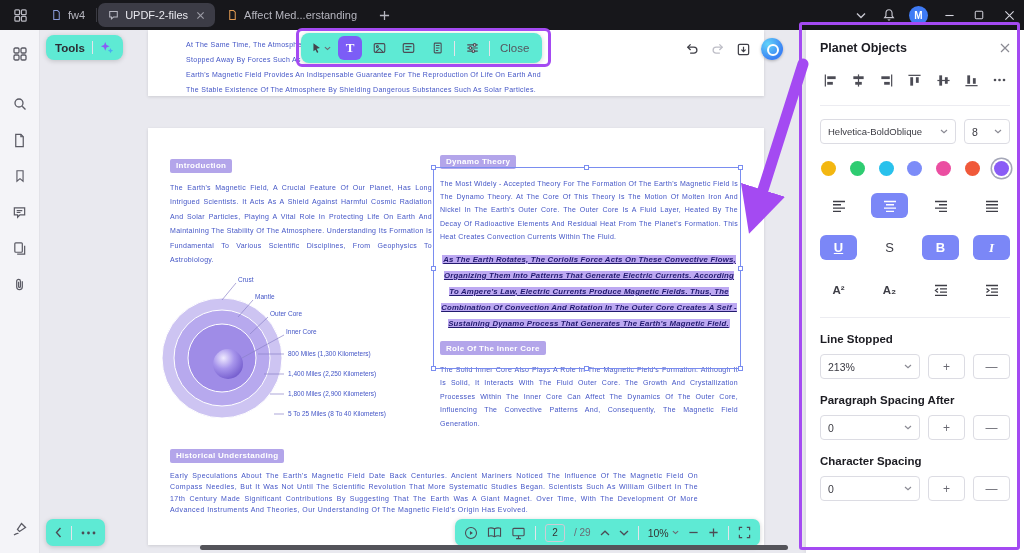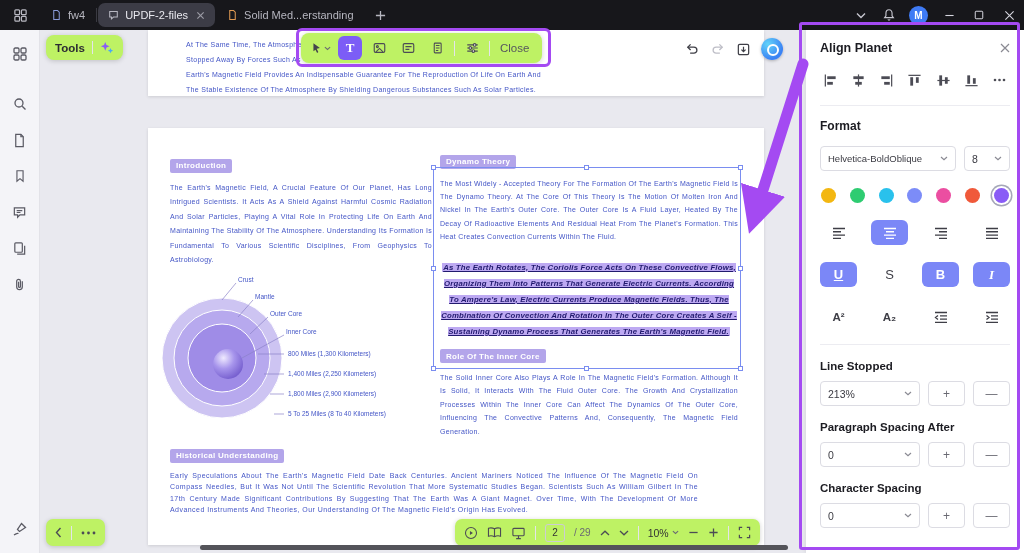--- a/index.html
+++ b/index.html
@@ -41,38 +41,38 @@
   .page2 { top:98px; height:417px; }
   .p1-lines { padding:7px 0 0 38px; }
   .p1-lines div { font-size:7px; line-height:15px; color:var(--doc-text); letter-spacing:.3px; white-space:nowrap; }
 
   .heading { display:inline-block; background:var(--hl); color:#fff; font-weight:bold; font-size:8px; padding:2.5px 6px; border-radius:2px; letter-spacing:.3px; }
   .body { font-size:7px; line-height:14.5px; color:var(--doc-text); letter-spacing:.3px; text-align:justify; }
   .col-left { position:absolute; left:22px; top:26px; width:262px; }
   .col-left .body { margin-top:8px; }
   .col-right { position:absolute; left:292px; top:22px; width:298px; }
   .col-right .body { margin-top:8px; line-height:13.4px; }
-  .selwrap { margin-top:14px; text-align:center; line-height:13px; }
+  .selwrap { margin-top:6px; text-align:center; line-height:13px; }
   .seltext { background:var(--sel); color:#221a6e; font-weight:bold; font-style:italic; text-decoration:underline; font-size:7.8px; letter-spacing:.2px; padding:0 1px; }
   .h2gap { margin-top:7px; }
   .full-sec { position:absolute; left:22px; top:316px; width:528px; }
   .full-sec .body { margin-top:7px; line-height:11.6px; letter-spacing:.45px; }
 
   .selection-frame { position:absolute; left:-7px; top:17px; width:308px; height:202px; border:1px solid #7a8df0; pointer-events:none; }
   .handle { position:absolute; width:5px; height:5px; background:#fff; border:1px solid #7a8df0; }
   .h-tl{left:-3px;top:-3px} .h-tc{left:150px;top:-3px} .h-tr{right:-3px;top:-3px}
   .h-ml{left:-3px;top:98px} .h-mr{right:-3px;top:98px}
   .h-bl{left:-3px;bottom:-3px} .h-bc{left:150px;bottom:-3px} .h-br{right:-3px;bottom:-3px}
 
   .earth { position:absolute; left:10px; top:138px; }
   .earth text { fill:var(--doc-text); font-size:6.5px; font-family:"Liberation Sans",sans-serif; }
   .earth .leader { stroke:#8b83c9; stroke-width:.7; }
 
   
-  .float { position:absolute; background:#bef264; border-radius:8px; box-shadow:0 1px 5px rgba(0,0,0,.18); display:flex; align-items:center; z-index:10; }
+  .float { position:absolute; background:#5eead4; border-radius:8px; box-shadow:0 1px 5px rgba(0,0,0,.18); display:flex; align-items:center; z-index:10; }
   .tools-pill { left:46px; top:35px; height:25px; padding:0 9px; gap:7px; }
   .tools-label { font-size:11.5px; color:#2c2c33; font-weight:bold; }
   .tools-sep { width:1px; height:13px; background:#e4e4ea; }
 
   .edit-toolbar { left:301px; top:33px; height:30px; padding:0 8px; gap:5px; }
   .et-btn { width:24px; height:24px; border-radius:6px; display:flex; align-items:center; justify-content:center; color:#4c4c55; cursor:pointer; font-size:13px; }
   .et-btn.active { background:var(--accent); color:#fff; font-weight:bold; font-family:"Liberation Serif",serif; }
   .et-div { width:1px; height:15px; background:#e4e4ea; }
   .et-close { font-size:11.5px; color:#55555e; padding:0 5px; cursor:pointer; }
 
@@ -161,21 +161,21 @@
           <path d="M1.5 1.5l7 7M8.5 1.5l-7 7"></path>
         </svg>
       </span>
   </div>
   <div class="tab">
     <span>
         <svg width="11" height="12" viewBox="0 0 16 16" fill="none" stroke="#e09a52" stroke-width="1.5">
           <path d="M4 1.5h5.5L12 4v10.5H4z"></path>
         </svg>
       </span>
-    <span class="tab-label">Solid Med...erstanding</span>
+    <span class="tab-label">Affect Med...erstanding</span>
   </div>
   <div class="tb-plus">
     <svg width="11" height="11" viewBox="0 0 12 12" stroke="currentColor" stroke-width="1.4">
         <path d="M6 1v10M1 6h10"></path>
       </svg>
   </div>
   <div class="tb-right">
     <div class="tb-ictl">
       <svg width="10" height="7" viewBox="0 0 10 7" fill="none" stroke="currentColor" stroke-width="1.4">
           <path d="M1 1.5l4 4 4-4"></path>
@@ -474,21 +474,21 @@
     <svg width="13" height="13" viewBox="0 0 14 14" fill="none" stroke="currentColor" stroke-width="1.3">
         <path d="M1.5 4.5v-3h3M9.5 1.5h3v3M12.5 9.5v3h-3M4.5 12.5h-3v-3"></path>
       </svg>
   </span>
 </div>
 
 <div class="hscroll"></div>
 
 <div class="panel">
   <div class="panel-head">
-    <span class="panel-title">Align Planet</span>
+    <span class="panel-title">Planet Objects</span>
     <span class="panel-close">
       <svg width="10" height="10" viewBox="0 0 10 10" stroke="currentColor" stroke-width="1.2">
           <path d="M1 1l8 8M9 1L1 9"></path>
         </svg>
     </span>
   </div>
 
   <div class="align-row">
     <span class="al-btn">
       <svg width="15" height="15" viewBox="0 0 16 16" stroke="currentColor" stroke-width="1.3" fill="none">
@@ -536,21 +536,20 @@
       <svg width="13" height="4" viewBox="0 0 13 4">
           <circle cx="2" cy="2" r="1.3" fill="currentColor"></circle>
           <circle cx="6.5" cy="2" r="1.3" fill="currentColor"></circle>
           <circle cx="11" cy="2" r="1.3" fill="currentColor"></circle>
         </svg>
     </span>
   </div>
 
   <div class="p-divider"></div>
 
-  <div class="format-label">Format</div>
 
   <div class="font-row">
     <div class="select font-select">
       <span class="sel-text">Helvetica-BoldOblique</span>
       <svg width="8" height="5" viewBox="0 0 8 5" fill="none" stroke="#8a8a93" stroke-width="1.2">
           <path d="M1 1l3 2.6L7 1"></path>
         </svg>
     </div>
     <div class="select size-select">
       <span>8</span>

